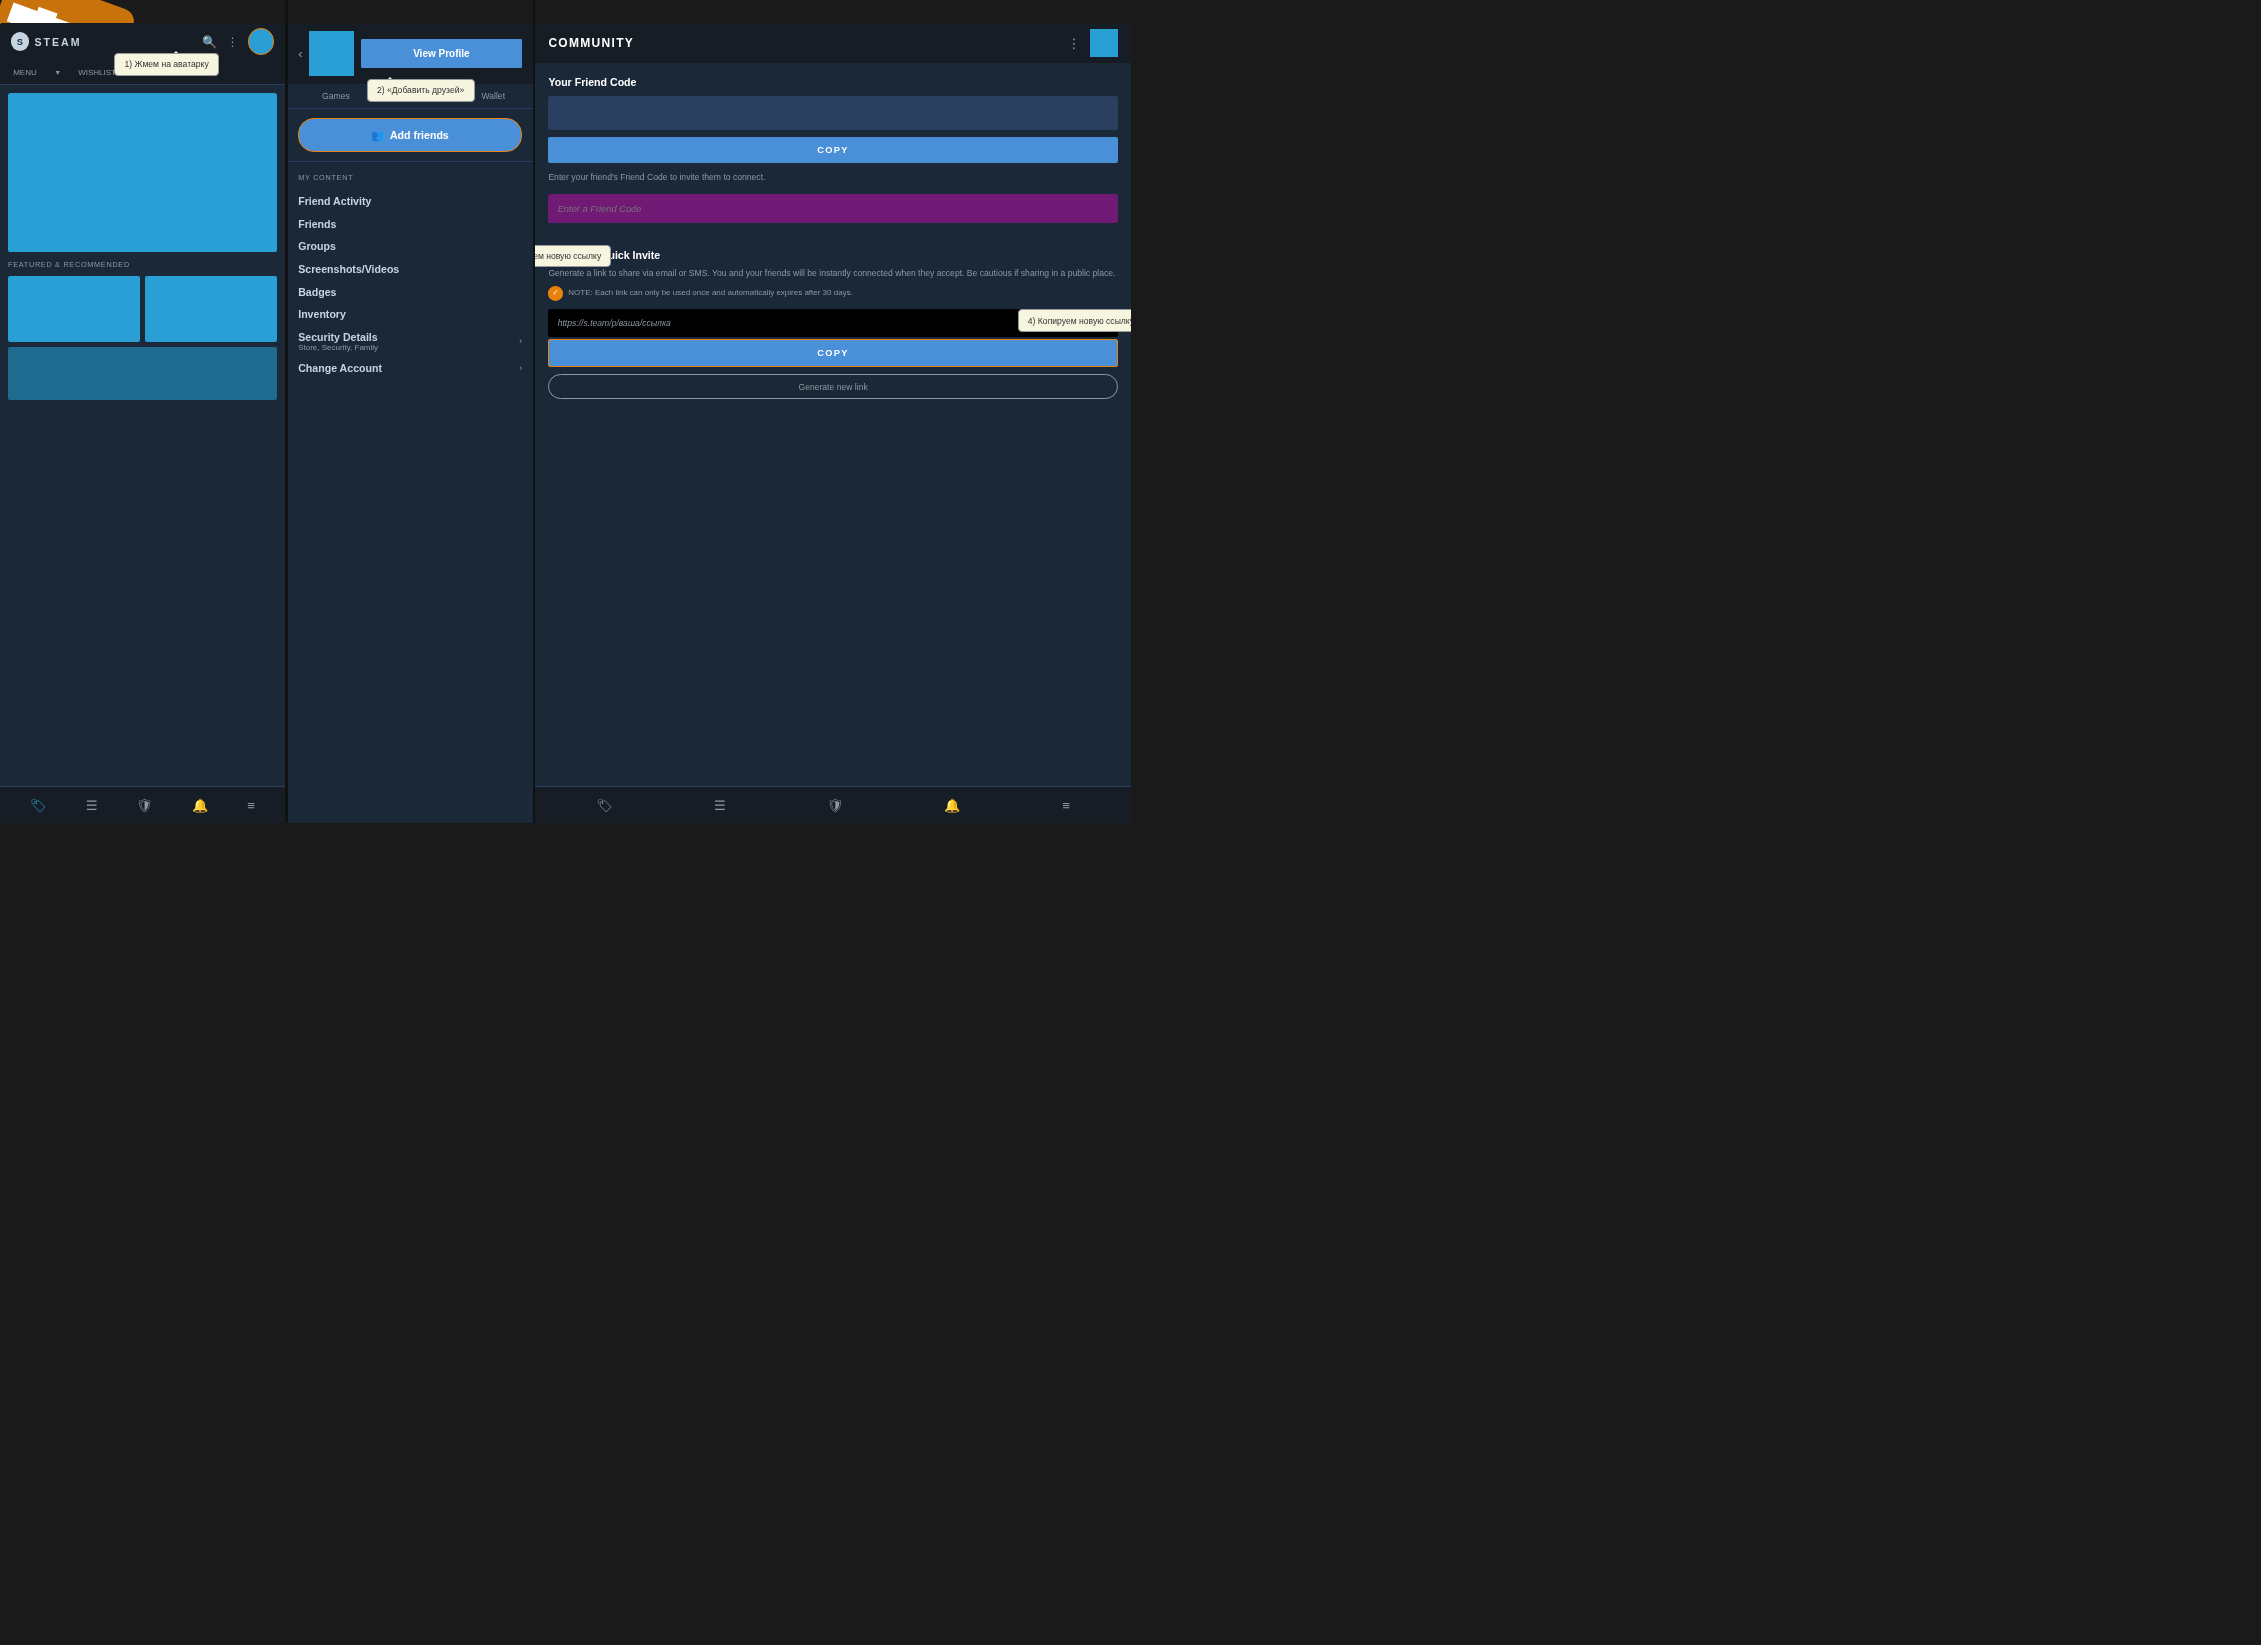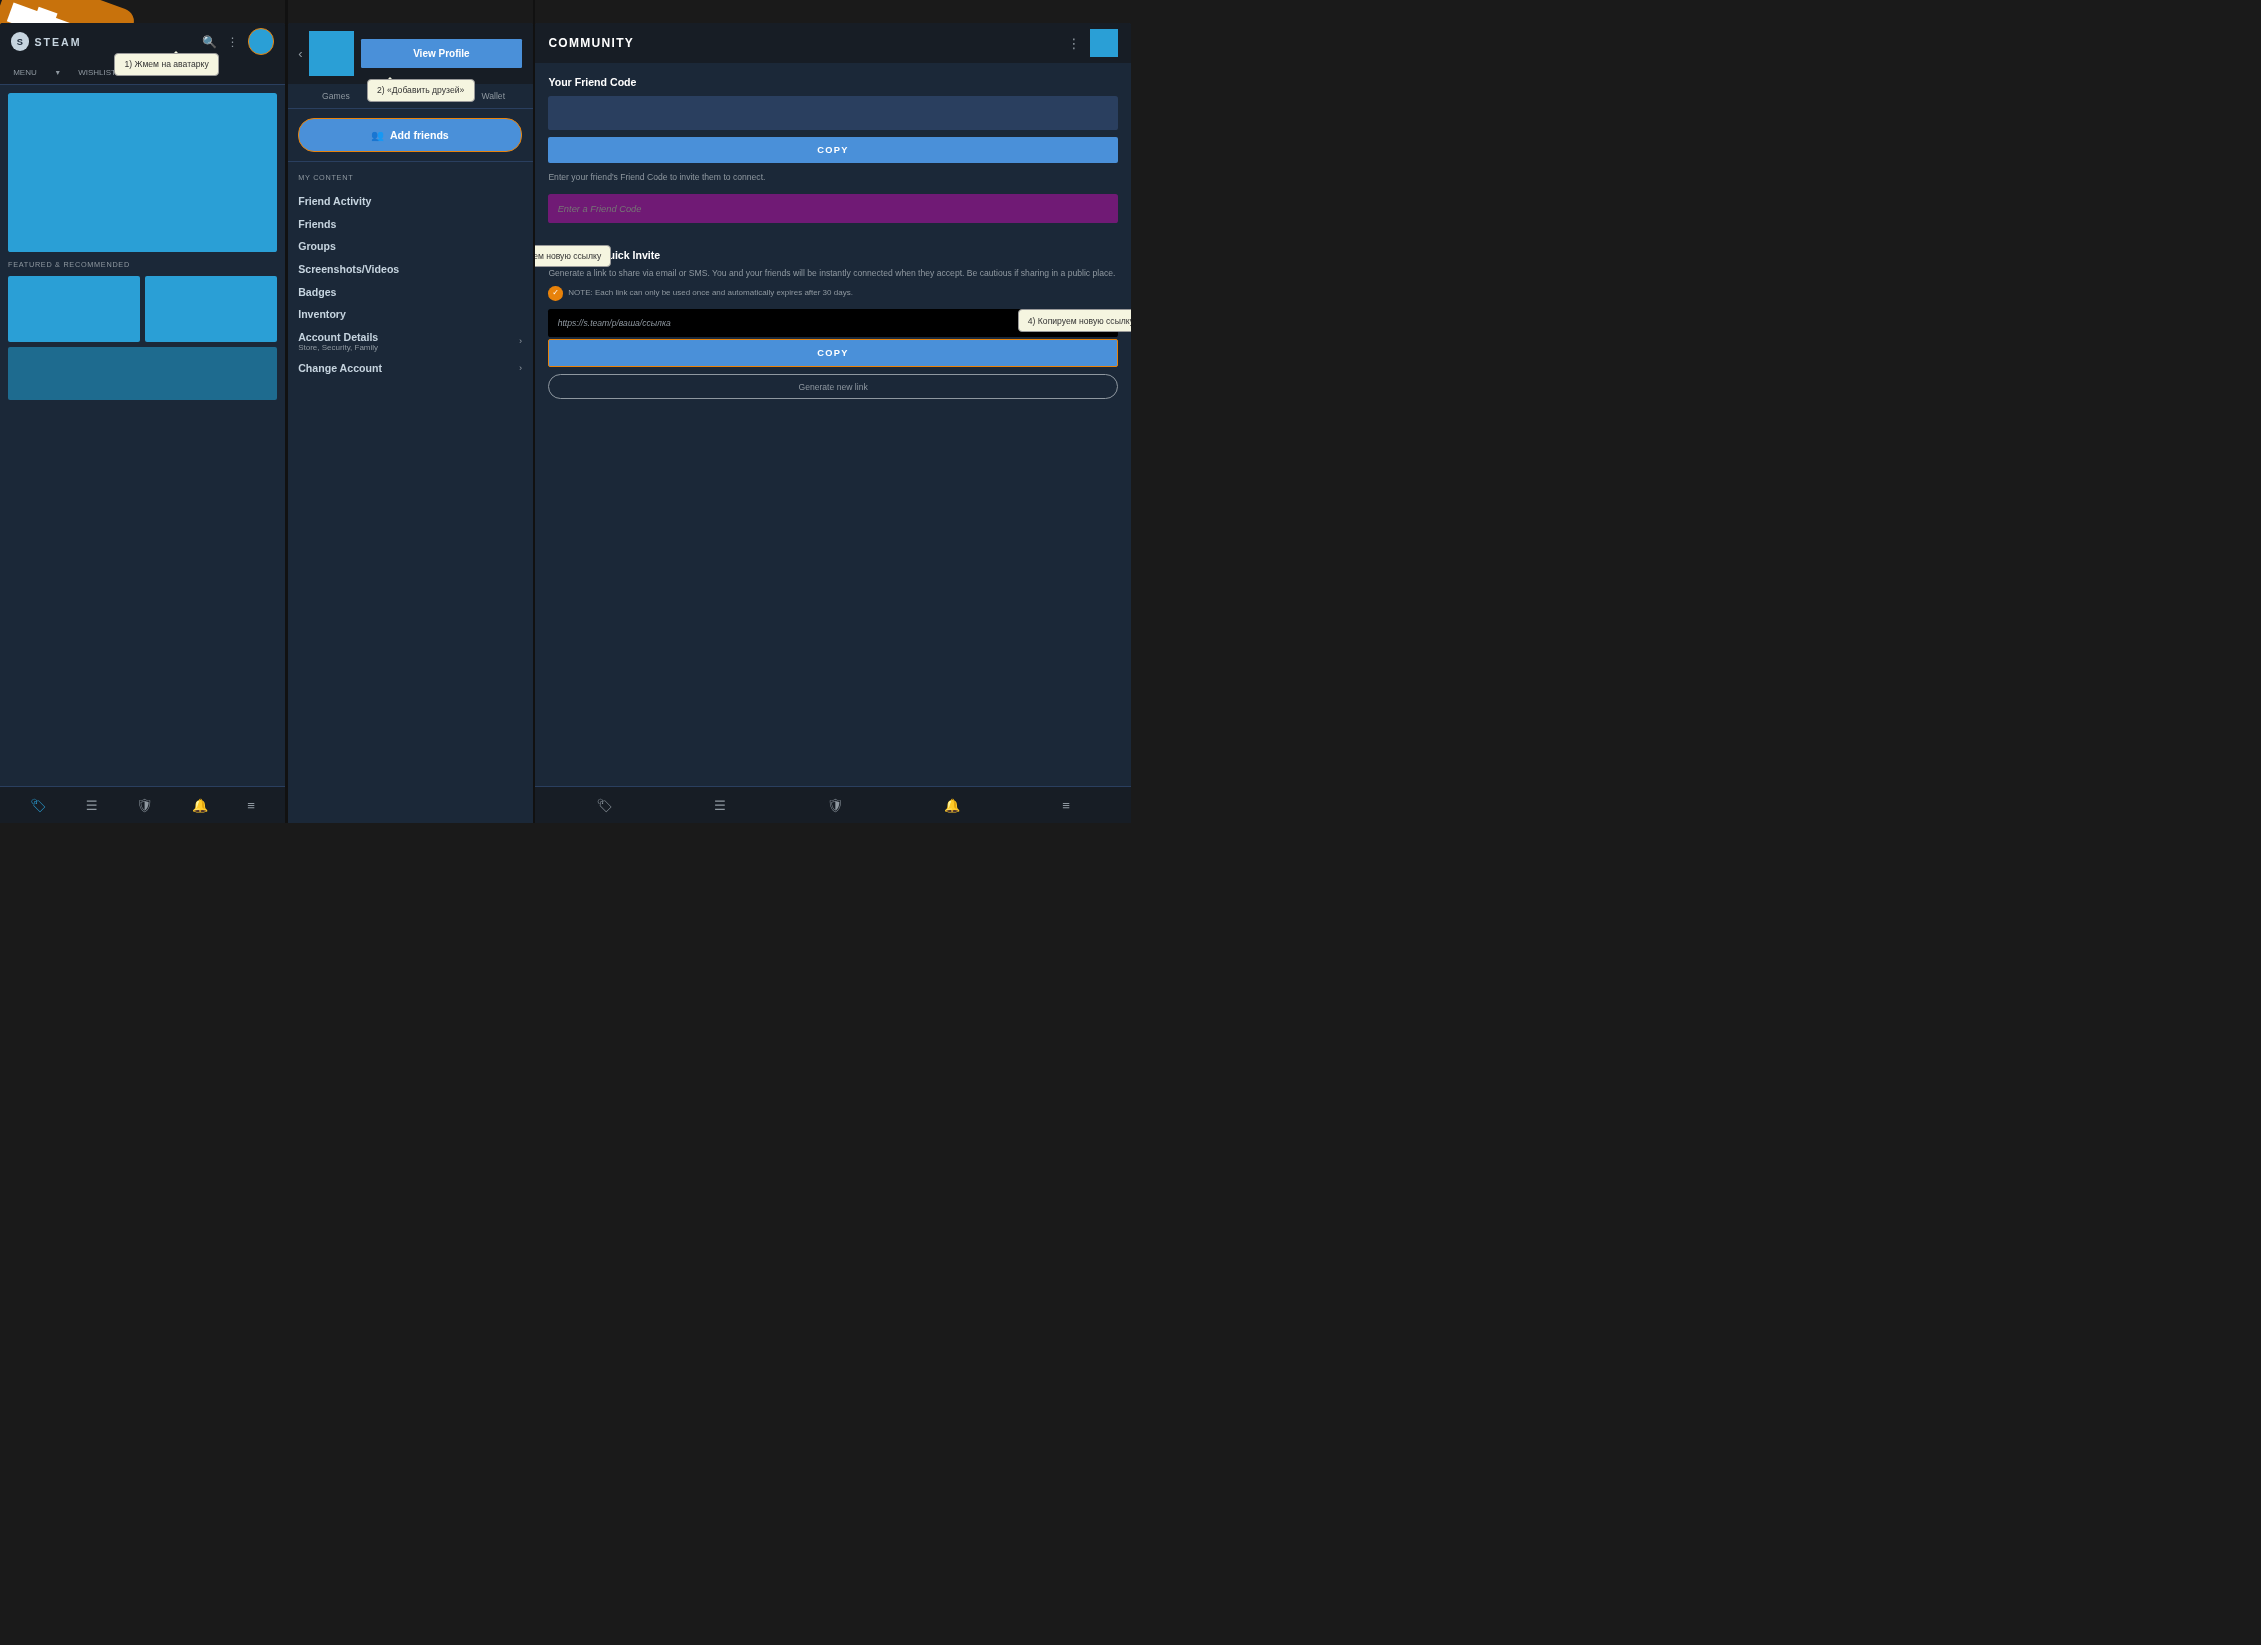--- a/index.html
+++ b/index.html
@@ -746,21 +746,21 @@
         <span class="content-item-label">Screenshots/Videos</span>
       </div>
       <div class="content-item">
         <span class="content-item-label">Badges</span>
       </div>
       <div class="content-item">
         <span class="content-item-label">Inventory</span>
       </div>
       <div class="content-item">
         <div>
-          <div class="content-item-label">Account Details</div>
+          <div class="content-item-label">Security Details</div>
           <div style="color:#8f98a0;font-size:8px;">Store, Security, Family</div>
         </div>
         <span class="chevron-right">›</span>
       </div>
       <div class="content-item">
         <span class="content-item-label">Change Account</span>
         <span class="chevron-right">›</span>
       </div>
     </div>
   </div>

